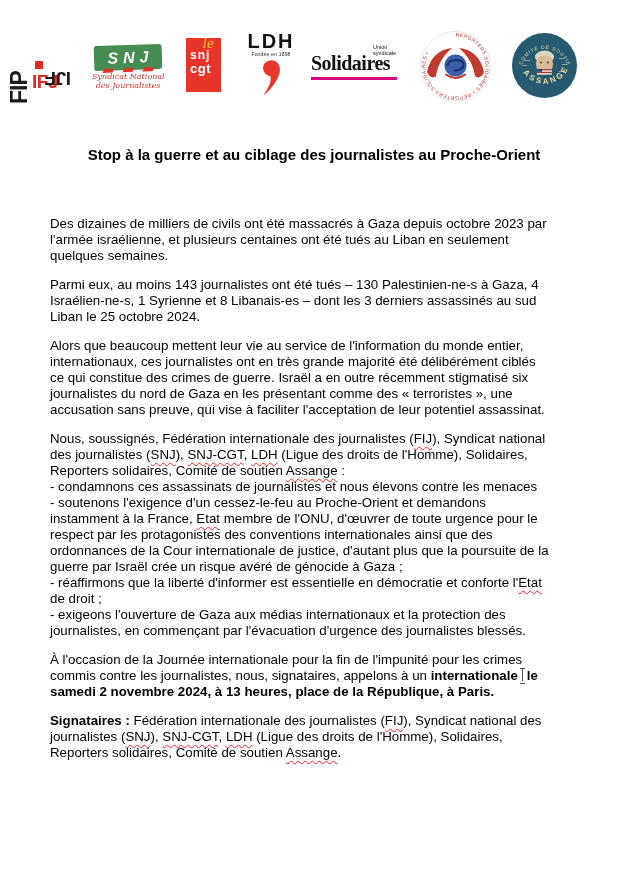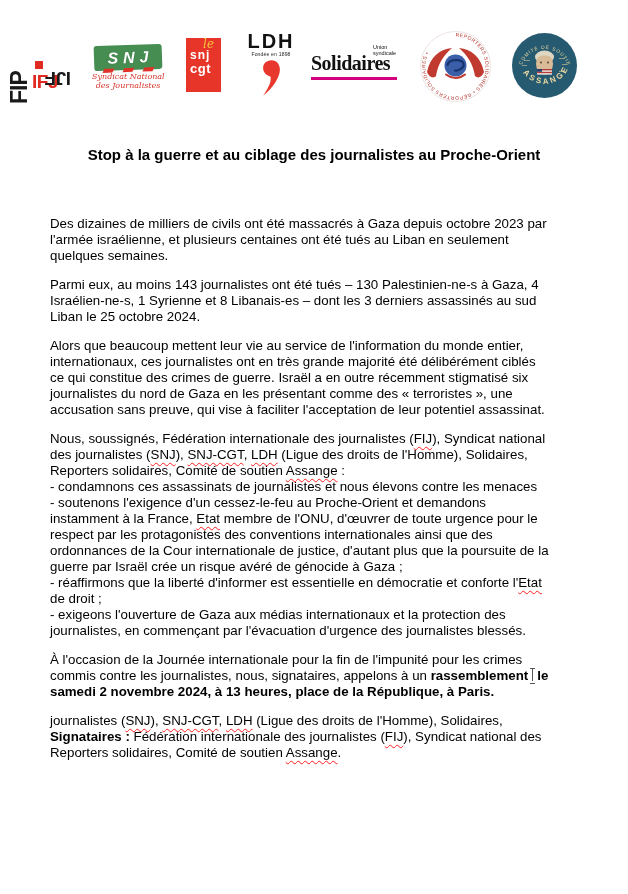--- a/index.html
+++ b/index.html
@@ -209,23 +209,23 @@
         <div class="line"><span class="">respect par les protagonistes des conventions internationales ainsi que des</span></div>
         <div class="line"><span class="">ordonnances de la Cour internationale de justice, d'autant plus que la poursuite de la</span></div>
         <div class="line"><span class="">guerre par Israël crée un risque avéré de génocide à Gaza ;</span></div>
         <div class="line"><span class="">- réaffirmons que la liberté d'informer est essentielle en démocratie et conforte l'</span><span class="sq">Etat</span></div>
         <div class="line"><span class="">de droit ;</span></div>
         <div class="line"><span class="">- exigeons l'ouverture de Gaza aux médias internationaux et la protection des</span></div>
         <div class="line"><span class="">journalistes, en commençant par l'évacuation d'urgence des journalistes blessés.</span></div>
       </div>
       <div class="para">
         <div class="line"><span class="">À l'occasion de la Journée internationale pour la fin de l'impunité pour les crimes</span></div>
-        <div class="line"><span class="">commis contre les journalistes, nous, signataires, appelons à un </span><span class="b ">rassemblement</span><span class="ibeam"></span><span class="b ">le</span></div>
+        <div class="line"><span class="">commis contre les journalistes, nous, signataires, appelons à un </span><span class="b ">internationale</span><span class="ibeam"></span><span class="b ">le</span></div>
         <div class="line"><span class="b ">samedi 2 novembre 2024, à 13 heures, place de la République, à Paris.</span></div>
       </div>
       <div class="para">
+        <div class="line"><span class="b ">Signataires :</span><span class=""> Fédération internationale des journalistes (</span><span class="sq">FIJ</span><span class="">), Syndicat national des</span></div>
         <div class="line"><span class="">journalistes (</span><span class="sq">SNJ</span><span class="">), </span><span class="sq">SNJ-CGT</span><span class="">, </span><span class="sq">LDH</span><span class=""> (Ligue des droits de l'Homme), Solidaires,</span></div>
-        <div class="line"><span class="b ">Signataires :</span><span class=""> Fédération internationale des journalistes (</span><span class="sq">FIJ</span><span class="">), Syndicat national des</span></div>
         <div class="line"><span class="">Reporters solidaires, Comité de soutien </span><span class="sq">Assange</span><span class="">.</span></div>
       </div>
     </div>
 
 </div>
 
 </body></html>

